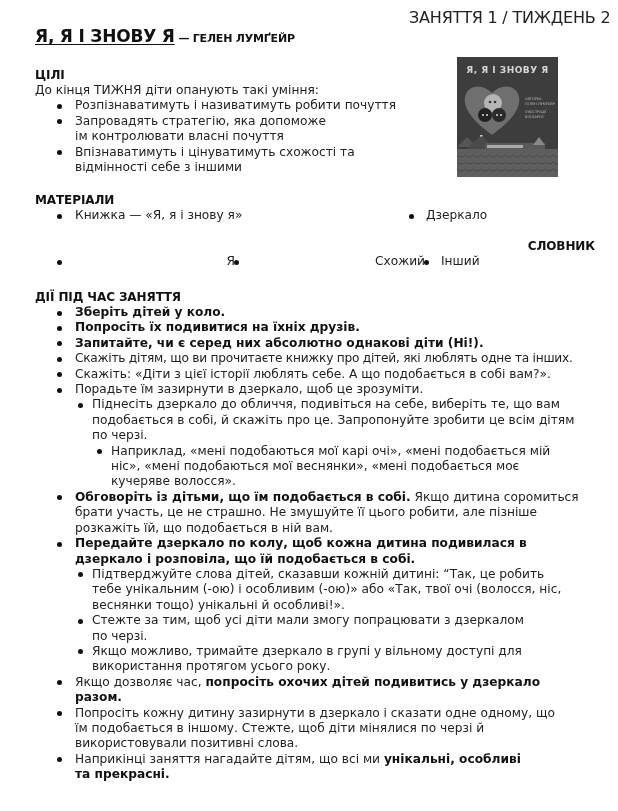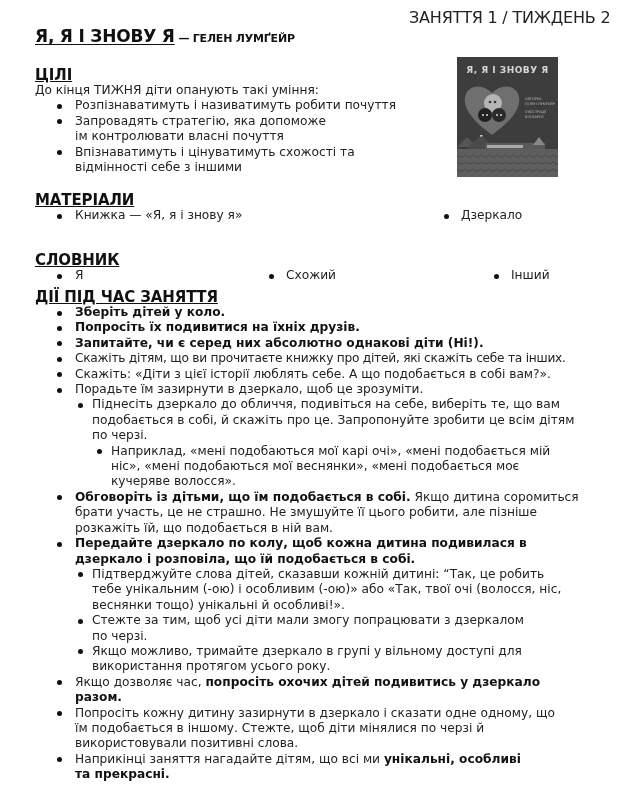--- a/index.html
+++ b/index.html
@@ -34,35 +34,35 @@
       position: absolute; left: 6px; top: 24px; width: 58px; height: 58px;
     }
     .cover .credits {
       position: absolute; left: 68px; top: 40px; width: 30px;
       font-size: 3.5px; line-height: 5px; color: #bbb;
     }
     .cover .roofs {
       position: absolute; left: 0; top: 78px; width: 101px; height: 42px;
     }
     .sec { position: absolute; left: 35px; }
-    .h2 { font-size: 15px; font-weight: bold; color: #111; letter-spacing: -0.1px; line-height: 16px; text-decoration: underline; }
+    .h2 { font-size: 12px; font-weight: bold; color: #111; letter-spacing: -0.1px; line-height: 16px; }
     ul.lst { list-style: none; }
     ul.lst li { position: relative; }
     ul.lst li::before {
       content: ""; position: absolute; width: 5px; height: 5px; border-radius: 50%;
       background: #111; top: 5.5px;
     }
     .l1 { padding-left: 40px; }
     .l1::before { left: 22px; }
     .l2 { padding-left: 57px; }
     .l2::before { left: 43px; }
     .l3 { padding-left: 76px; }
     .l3::before { left: 62px; }
     .b { font-weight: bold; color: #111; }
-    .row { display: flex; gap: 35px; }
+    .row { display: flex; }
     .row li { flex: none; }
   </style>
 </head>
 <body>
 
 <div class="header-right">ЗАНЯТТЯ 1 / ТИЖДЕНЬ 2</div>
 
 <div class="title">
   <span class="book">Я, Я І ЗНОВУ Я</span><span class="author"> — ГЕЛЕН ЛУМҐЕЙР</span>
 </div>
@@ -117,37 +117,37 @@
 
 <div class="sec" style="top:192px; width:560px;">
   <div class="h2">МАТЕРІАЛИ</div>
   <ul class="lst row">
     <li class="l1" style="width:375px">Книжка — «Я, я і знову я»</li>
     <li class="l1" style="padding-left:16px">Дзеркало</li>
   </ul>
 </div>
 <style>.row li.l1:nth-child(2)::before{left:-1px}</style>
 
-<div class="sec" style="top:252px; width:560px;">
+<div class="sec" style="top:238px; width:560px;text-align:right;">
   <div class="h2">СЛОВНИК</div>
   <ul class="lst row vocab">
     <li class="l1" style="width:200px">Я</li>
     <li class="l1" style="width:190px; padding-left:16px">Схожий</li>
     <li class="l1" style="padding-left:16px">Інший</li>
   </ul>
 </div>
 <style>.vocab li.l1:nth-child(n+2)::before{left:-1px}</style>
 
 <div class="sec" style="top:289px; width:560px;">
   <div class="h2">ДІЇ ПІД ЧАС ЗАНЯТТЯ</div>
   <ul class="lst">
     <li class="l1"><span class="b">Зберіть дітей у коло.</span></li>
     <li class="l1"><span class="b">Попросіть їх подивитися на їхніх друзів.</span></li>
     <li class="l1"><span class="b">Запитайте, чи є серед них абсолютно однакові діти (Ні!).</span></li>
-    <li class="l1" style="letter-spacing:-0.25px"><span>Скажіть дітям, що ви прочитаєте книжку про дітей, які скажіть себе та інших.</span></li>
+    <li class="l1" style="letter-spacing:-0.25px"><span>Скажіть дітям, що ви прочитаєте книжку про дітей, які люблять одне та інших.</span></li>
     <li class="l1"><span>Скажіть: «Діти з цієї історії люблять себе. А що подобається в собі вам?».</span></li>
     <li class="l1"><span>Порадьте їм зазирнути в дзеркало, щоб це зрозуміти.</span></li>
     <li class="l2" style="width:555px"><span>Піднесіть дзеркало до обличчя, подивіться на себе, виберіть те, що вам подобається в собі, й скажіть про це. Запропонуйте зробити це всім дітям по черзі.</span></li>
     <li class="l3" style="width:530px"><span>Наприклад, «мені подобаються мої карі очі», «мені подобається мій ніс», «мені подобаються мої веснянки», «мені подобається моє кучеряве волосся».</span></li>
     <li class="l1" style="width:555px"><span class="b">Обговоріть із дітьми, що їм подобається в собі.</span><span> Якщо дитина соромиться брати участь, це не страшно. Не змушуйте її цього робити, але пізніше розкажіть їй, що подобається в ній вам.</span></li>
     <li class="l1" style="width:560px"><span class="b">Передайте дзеркало по колу, щоб кожна дитина подивилася в дзеркало і розповіла, що їй подобається в собі.</span></li>
     <li class="l2" style="width:540px"><span>Підтверджуйте слова дітей, сказавши кожній дитині: “Так, це робить тебе унікальним (-ою) і особливим (-ою)» або «Так, твої очі (волосся, ніс, веснянки тощо) унікальні й особливі!».</span></li>
     <li class="l2" style="white-space:pre-line"><span>Стежте за тим, щоб усі діти мали змогу попрацювати з дзеркалом
 по черзі.</span></li>
     <li class="l2" style="width:510px"><span>Якщо можливо, тримайте дзеркало в групі у вільному доступі для використання протягом усього року.</span></li>

